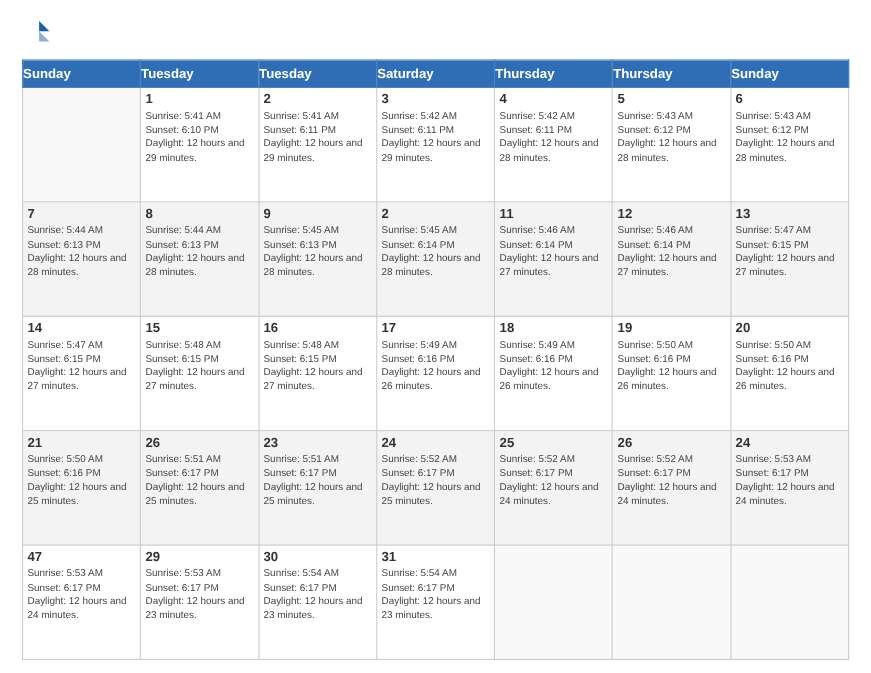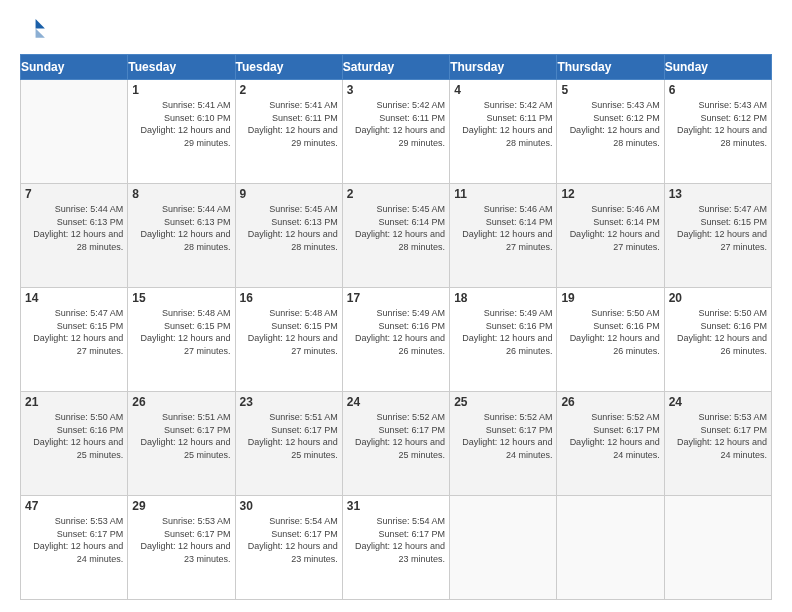--- a/index.html
+++ b/index.html
@@ -82,21 +82,20 @@
       font-size: 12px;
       font-weight: bold;
       color: #333;
       display: block;
       margin-bottom: 2px;
     }
     .day-info {
       font-size: 9px;
       color: #444;
       line-height: 1.4;
-      text-align: right;
     }
     .empty-cell {
       background: #f9f9f9;
     }
     .row-shaded td {
       background: #f3f3f3;
     }
   </style>
 </head>
 <body>

